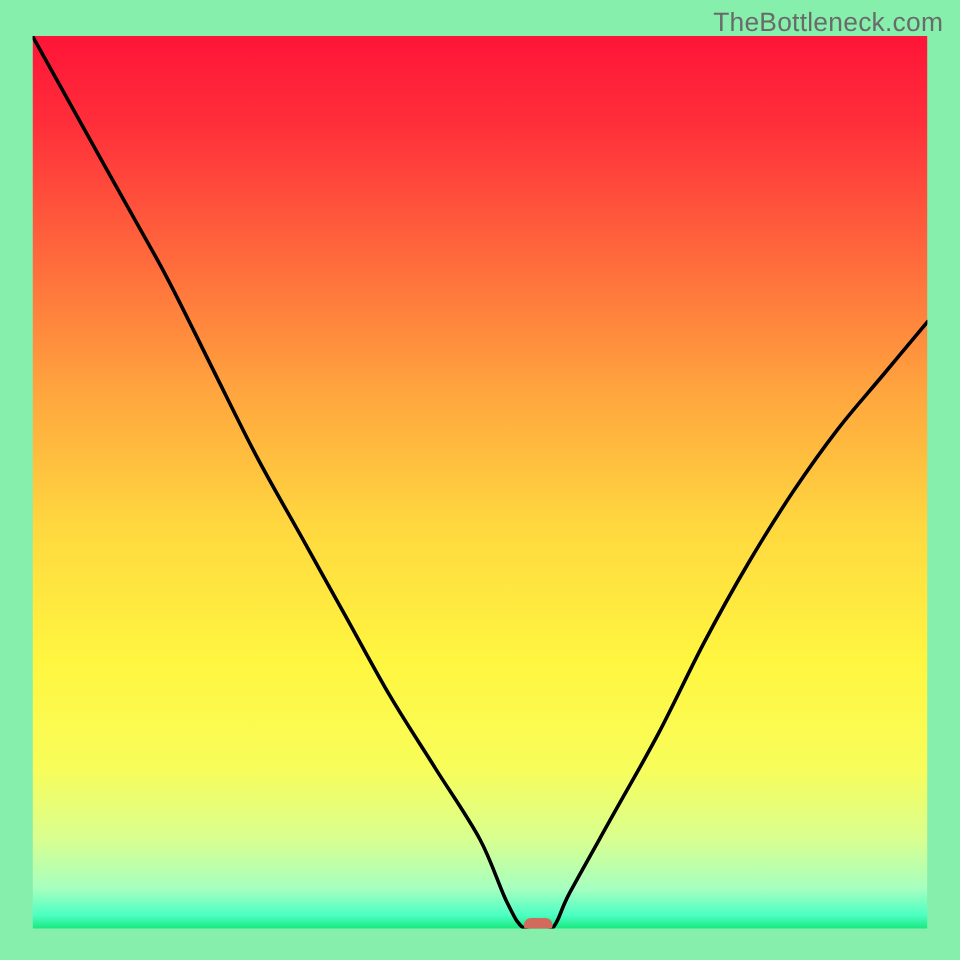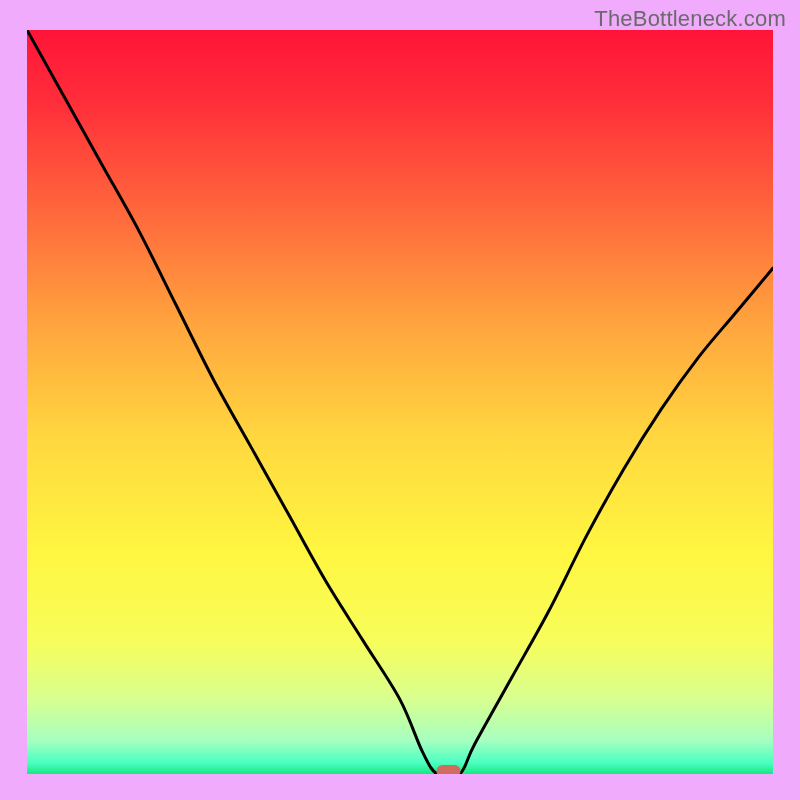--- a/index.html
+++ b/index.html
@@ -17,21 +17,21 @@
   right: 14px;
   color: #6a6a6a;
   font-size: 22px;
   letter-spacing: 0.2px;
   z-index: 10;
   font-weight: 400;
 }
 .frame {
   position: absolute;
   inset: 0;
-  background: #f0abfc;
+  background: #86efac;
 }
 .plot {
   position: absolute;
   left: 27px;
   top: 30px;
   width: 746px;
   height: 744px;
   overflow: hidden;
 }
 svg {

